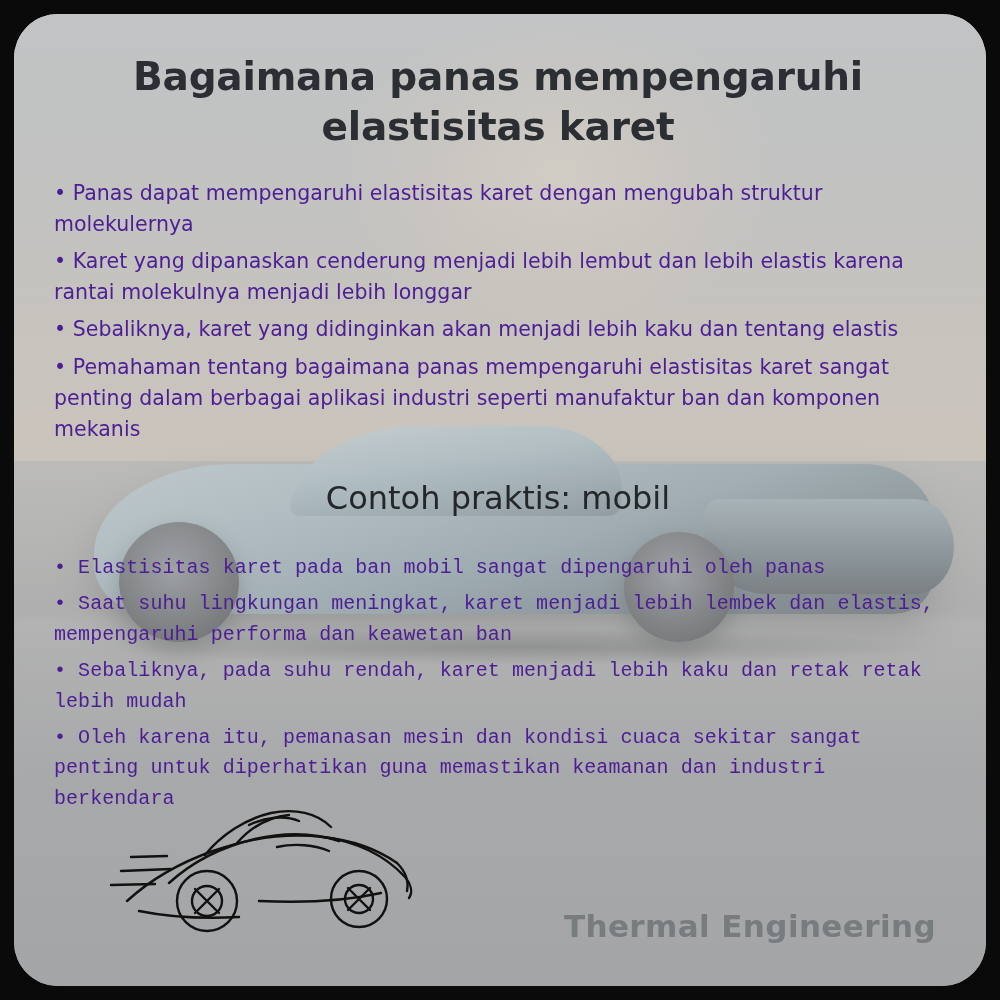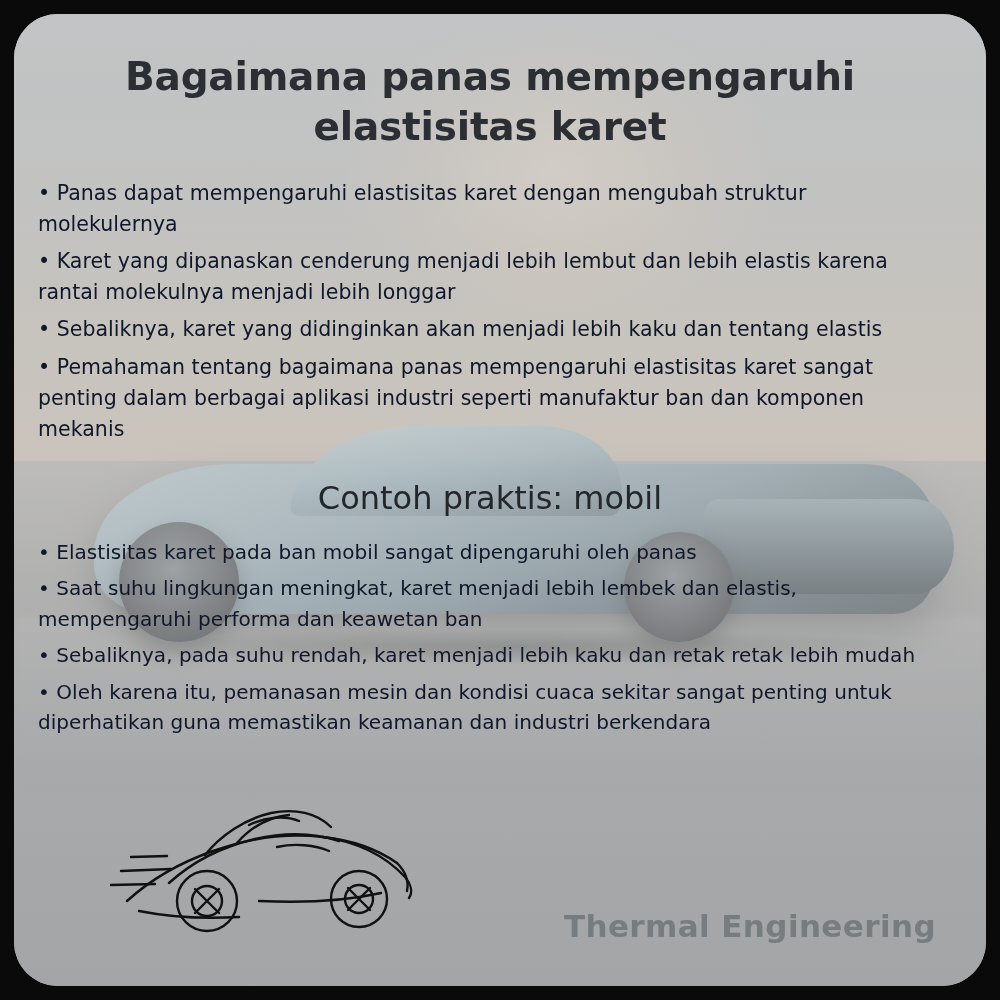--- a/index.html
+++ b/index.html
@@ -110,54 +110,54 @@
   .wash {
     position: absolute;
     inset: 0;
     background: linear-gradient(180deg, rgba(200,202,203,0.78) 0%, rgba(198,200,201,0.66) 35%, rgba(190,192,194,0.58) 60%, rgba(186,188,190,0.62) 100%);
   }
 
   
   .content {
     position: absolute;
     inset: 0;
-    padding: 34px 44px 0 24px;
+    padding: 34px 44px 0 40px;
   }
 
   .title {
     text-align: center;
     font-size: 39px;
     line-height: 1.28;
     font-weight: 700;
     color: #2b2f33;
     letter-spacing: -0.2px;
     margin: 4px 18px 0 18px;
   }
 
   .bullets {
     margin-top: 26px;
   }
   .bullet {
     font-size: 20.5px;
     line-height: 1.52;
-    color: #0f172a;
+    color: #4c1d95;
     margin-bottom: 6px;
     letter-spacing: 0.05px;
   }
 
   .subtitle {
     text-align: center;
     font-size: 32px;
     font-weight: 400;
     color: #23272a;
     margin-top: 34px;
     margin-bottom: 4px;
   }
 
-  .bullets2 { margin-top: 20px; }
+  .bullets2 { margin-top: 36px; font-family: Liberation Mono, monospace; }
   .bullets2 .bullet { font-size: 20px; }
 
   
   .line-art {
     position: absolute;
     left: 95px;
     bottom: 45px;
     width: 320px;
     height: 190px;
   }

